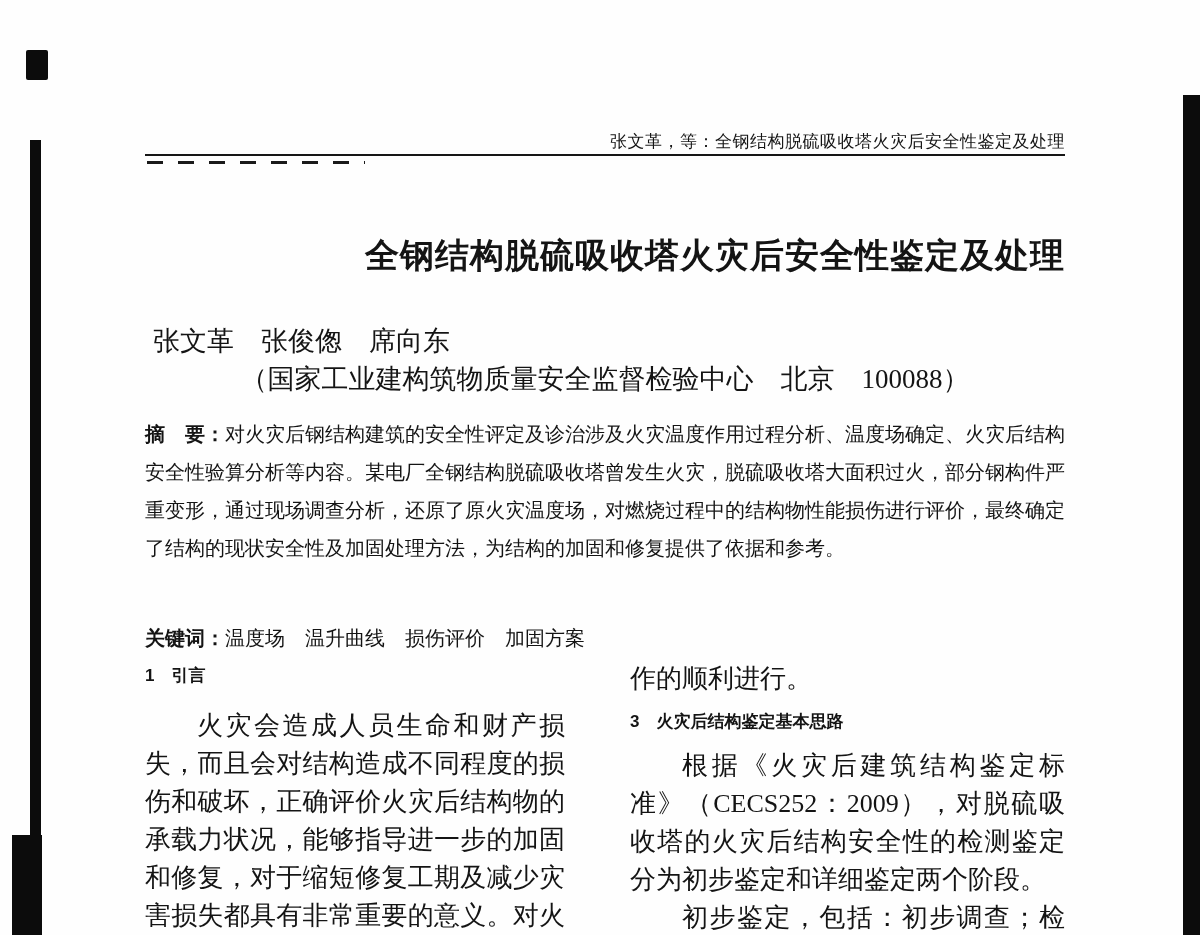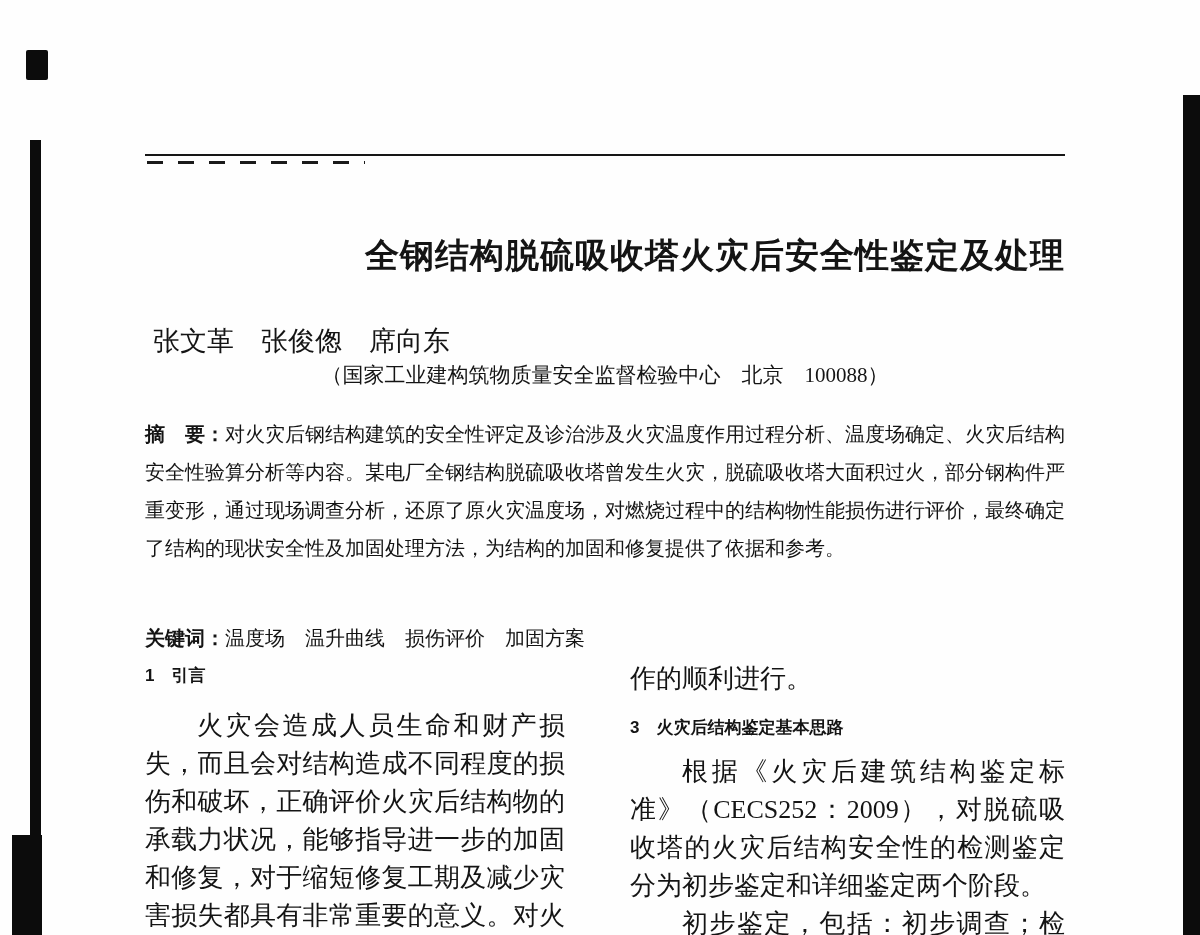--- a/index.html
+++ b/index.html
@@ -17,50 +17,51 @@
 
   .running-header { position:absolute; top:130px; left:0; width:920px; text-align:right;
                     font-size:17px; letter-spacing:.5px; }
   .header-rule   { position:absolute; top:154px; left:0; width:920px; height:2px; background:#161616; }
   .header-dashes { position:absolute; top:161px; left:2px; width:218px; height:3px;
                    background:repeating-linear-gradient(90deg,#1a1a1a 0 16px,transparent 16px 31px); }
 
   .paper-title { position:absolute; top:233px; left:0; width:920px; text-align:right;
                  font-size:34px; font-weight:700; letter-spacing:1px; }
   .authors     { position:absolute; top:323px; left:8px; width:920px; text-align:left; font-size:27px; }
-  .affiliation { position:absolute; top:361px; left:0; width:920px; text-align:center; font-size:21px; }
+  .affiliation { position:absolute; top:361px; left:0; width:920px; text-align:center; font-size:27px; }
 
   .abstract { position:absolute; top:415px; left:0; width:920px;
               font-size:20px; line-height:38px; text-align:justify; }
   .keywords { position:absolute; top:577px; left:0; width:920px; font-size:20px;margin-top:48px; }
   .label    { font-weight:700; font-family:"Liberation Sans","DejaVu Sans",sans-serif; }
 
   .col-left  { position:absolute; top:660px; left:0;    width:420px; }
   .col-right { position:absolute; top:660px; left:485px; width:435px; }
 
   .sec-heading { font-size:17px; font-weight:700;
                  font-family:"Liberation Sans","DejaVu Sans",sans-serif; }
   .col-left  .sec-heading { margin:4px 0 20px 0; }
-  .col-right .sec-heading { margin:18px 0 14px 0; }
+  .col-right .sec-heading { margin:12px 0 14px 0; }
 
   .body-text { font-size:26px; line-height:38px; text-align:justify; }
   .indent    { text-indent:2em; }
 </style>
 </head>
 <body>
 
 <div class="page">
 
   <div class="blob-topleft"></div>
   <div class="bar-left"></div>
   <div class="wedge-bottomleft"></div>
   <div class="bar-right"></div>
 
   <div class="content">
 
+    <div class="running-header">张文革，等：全钢结构脱硫吸收塔火灾后安全性鉴定及处理</div>
     <div class="header-rule"></div>
     <div class="header-dashes"></div>
 
     <h1 class="paper-title">全钢结构脱硫吸收塔火灾后安全性鉴定及处理</h1>
 
     <div class="authors">张文革　张俊偬　席向东</div>
 
     <div class="affiliation">（国家工业建构筑物质量安全监督检验中心　北京　100088）</div>
 
     <p class="abstract"><span class="label">摘　要：</span><span>对火灾后钢结构建筑的安全性评定及诊治涉及火灾温度作用过程分析、温度场确定、火灾后结构安全性验算分析等内容。某电厂全钢结构脱硫吸收塔曾发生火灾，脱硫吸收塔大面积过火，部分钢构件严重变形，通过现场调查分析，还原了原火灾温度场，对燃烧过程中的结构物性能损伤进行评价，最终确定了结构的现状安全性及加固处理方法，为结构的加固和修复提供了依据和参考。</span></p>

